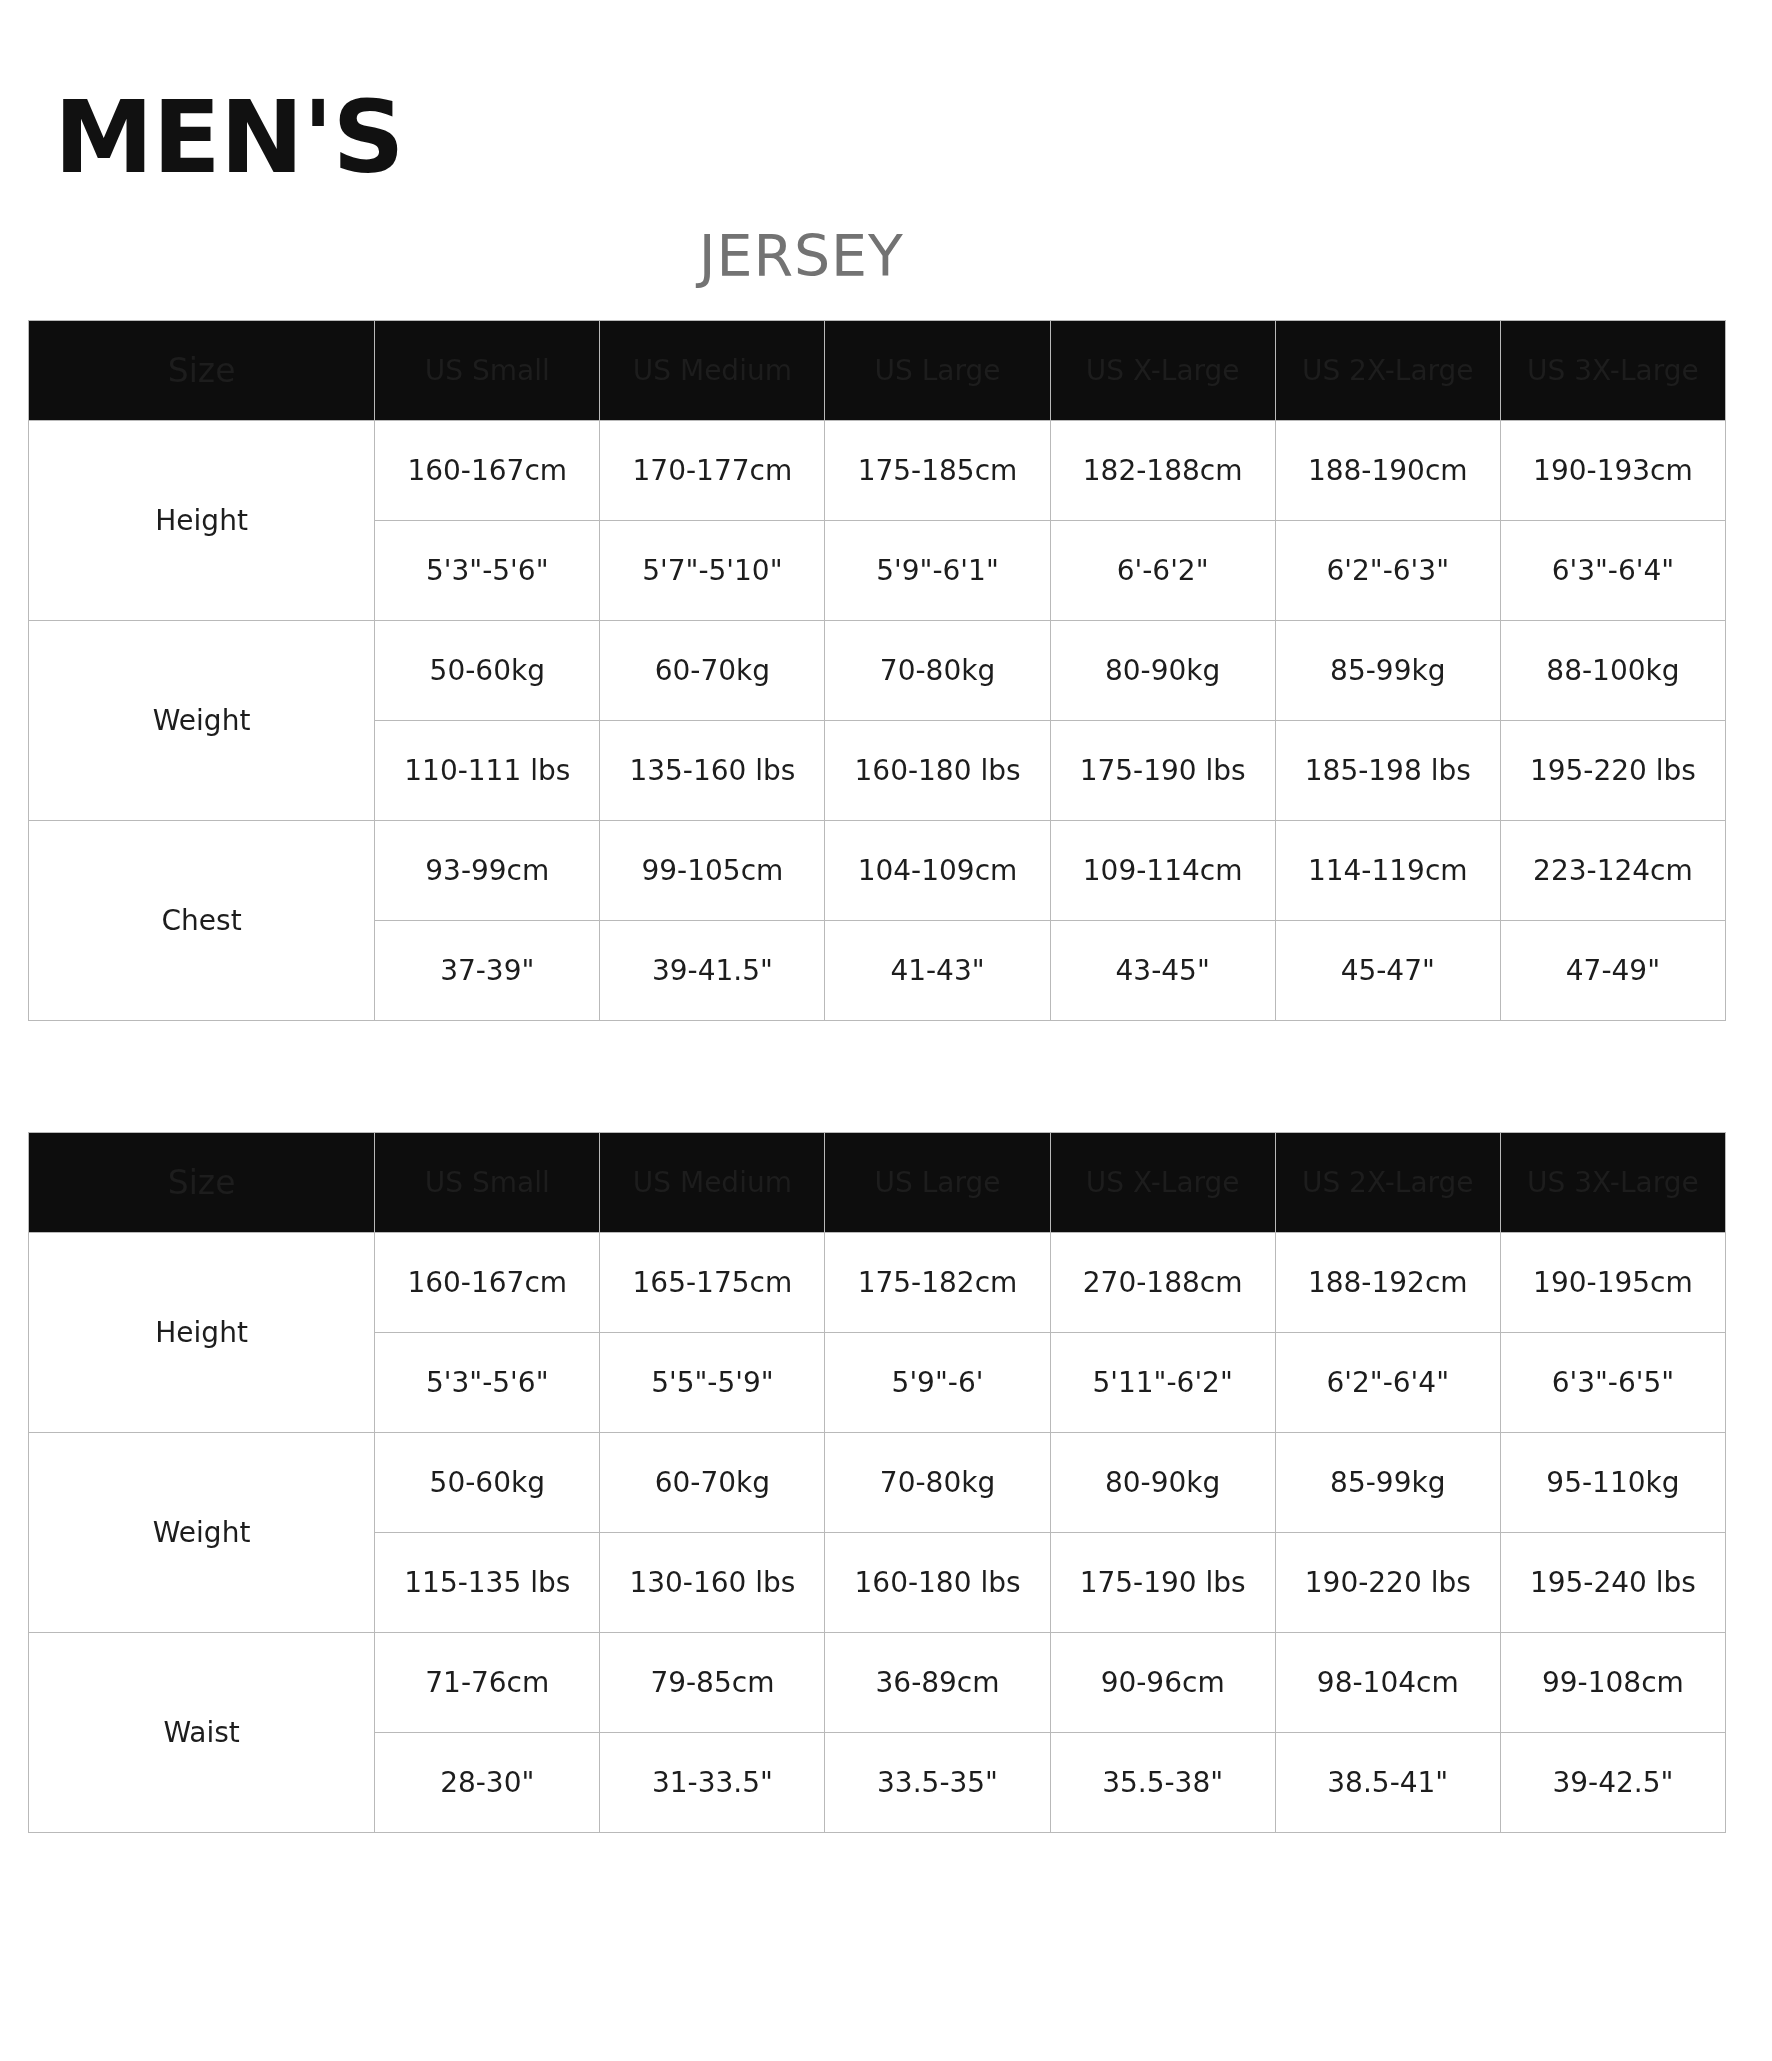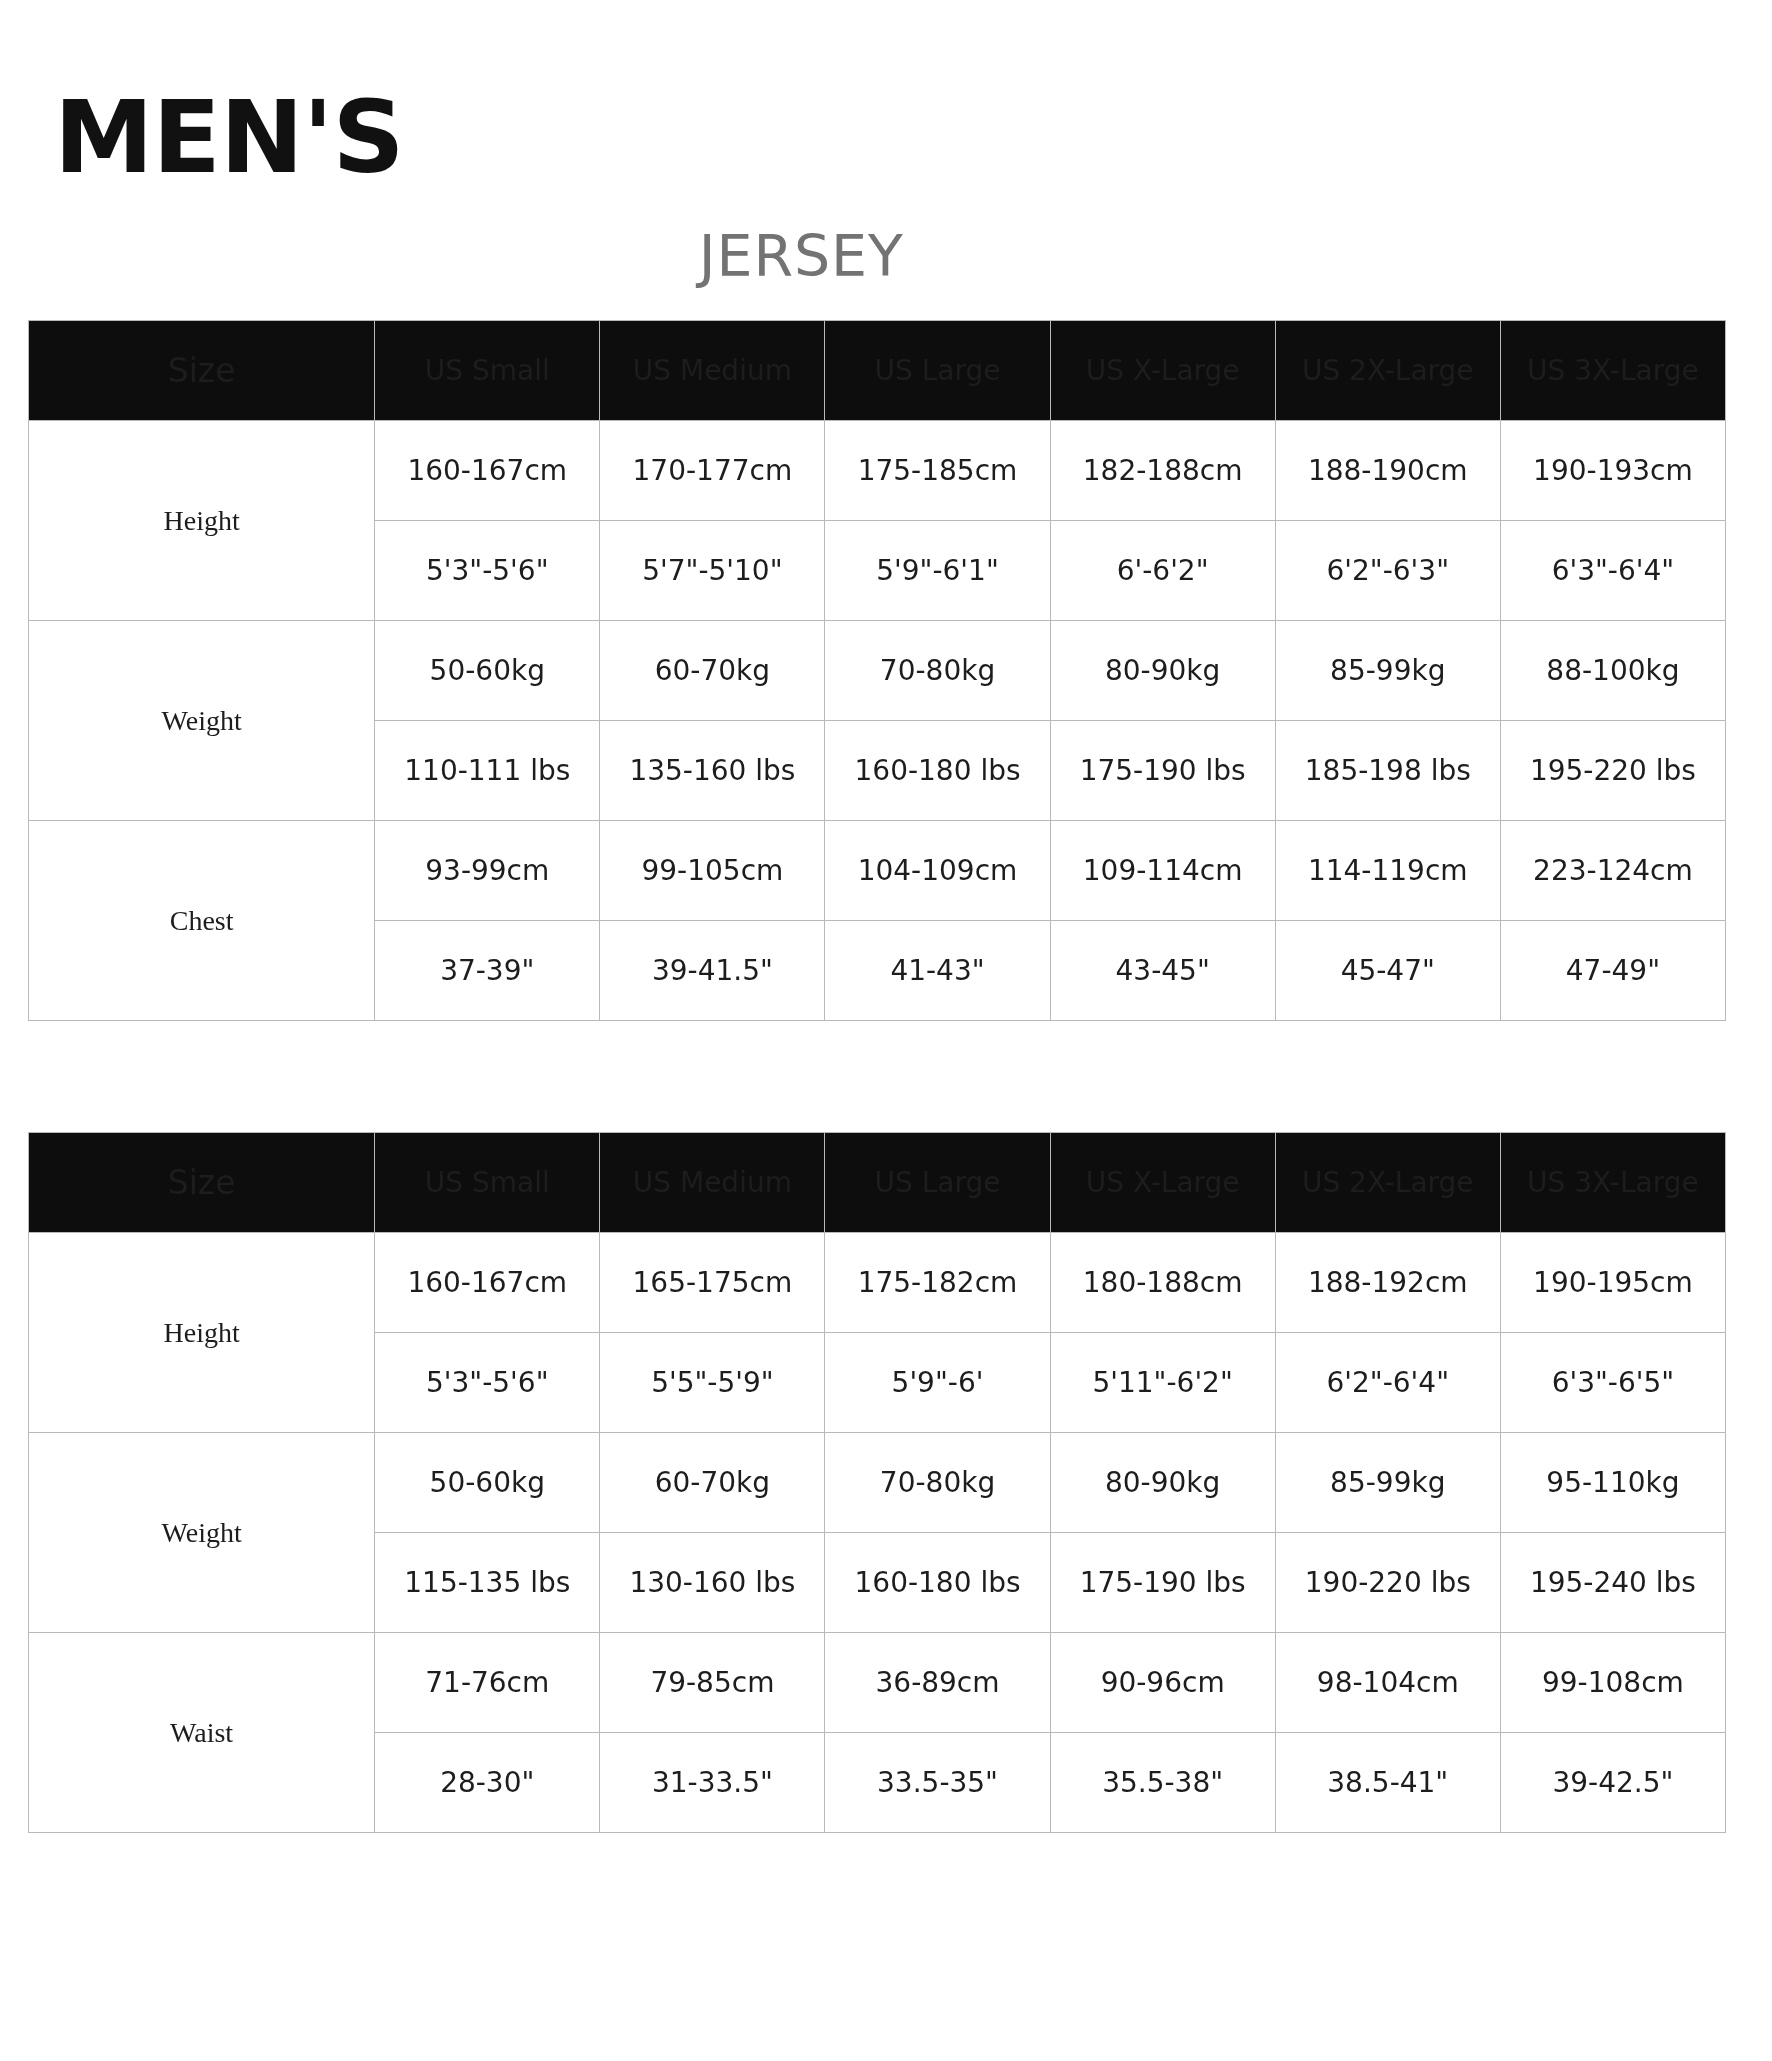--- a/index.html
+++ b/index.html
@@ -64,21 +64,20 @@
     border: 0.9px solid #0d0d0d;
     height: 85px;
     font-size: 29px;
   }
   thead th.size-head {
     font-size: 33px;
   }
   td.row-label {
     font-size: 25px;
     color: #111111;
-    font-family: Liberation Serif, serif;
   }
   col.label-col { width: 346px; }
   col.data-col { width: 225px; }
 </style>
 </head>
 <body>
 
 <div class="page">
 
   <h1 class="main-title">MEN'S</h1>
@@ -183,21 +182,21 @@
           <th>US 2X-Large</th>
           <th>US 3X-Large</th>
         </tr>
       </thead>
       <tbody>
         <tr>
           <td class="row-label" rowspan="2">Height</td>
           <td>160-167cm</td>
           <td>165-175cm</td>
           <td>175-182cm</td>
-          <td>180-188cm</td>
+          <td>270-188cm</td>
           <td>188-192cm</td>
           <td>190-195cm</td>
         </tr>
         <tr>
           <td>5'3"-5'6"</td>
           <td>5'5"-5'9"</td>
           <td>5'9"-6'</td>
           <td>5'11"-6'2"</td>
           <td>6'2"-6'4"</td>
           <td>6'3"-6'5"</td>

